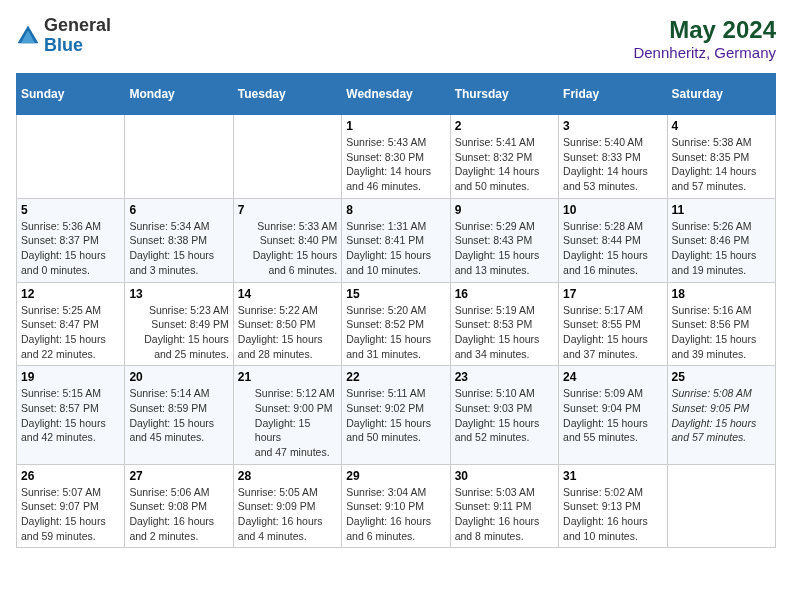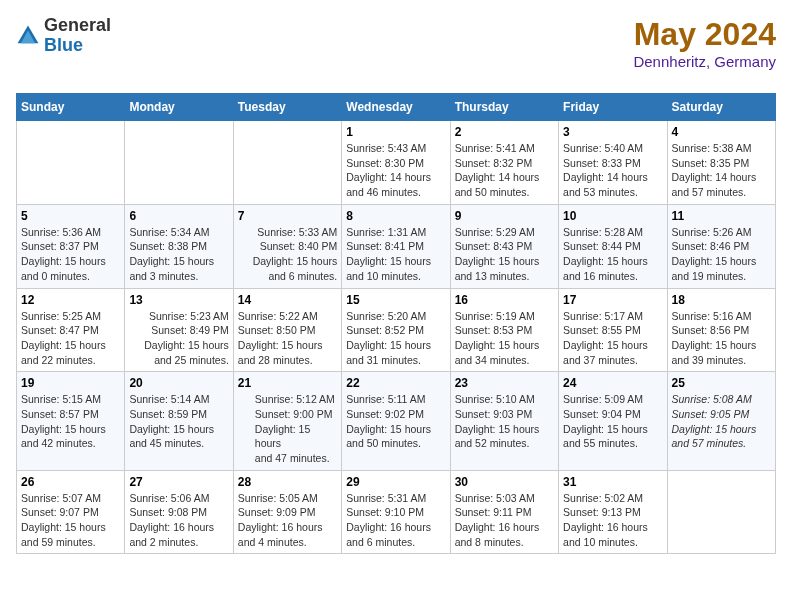--- a/index.html
+++ b/index.html
@@ -7,21 +7,21 @@
       font-family: Arial, sans-serif;
       background: #fff;
       width: 792px;
       min-height: 612px;
       padding: 16px;
     }
     .header {
       display: flex;
       justify-content: space-between;
       align-items: flex-start;
-      margin-bottom: 23px;
+      margin-bottom: 12px;
     }
     .logo {
       display: flex;
       align-items: center;
       gap: 4px;
     }
     .logo-text {
       font-size: 18px;
       font-weight: bold;
       line-height: 1.1;
@@ -29,37 +29,37 @@
     .logo-general { color: #333; }
     .logo-blue { color: #1a6faf; }
     .logo-icon {
       width: 24px;
       height: 24px;
     }
     .title-block {
       text-align: right;
     }
     .month-title {
-      font-size: 32px;
+      font-size: 24px;
       font-weight: bold;
-      color: #a16207;
+      color: #14532d;
     }
     .location {
       font-size: 15px;
       color: #4c1d95;
     }
     .calendar {
       width: 100%;
       border-collapse: collapse;
       font-size: 11px;
     }
     .calendar th {
       background: #2e75b6;
       color: #fff;
-      padding: 6px 4px;
+      padding: 13px 4px;
       text-align: left;
       font-size: 12px;
       border: 1px solid #2e75b6;
     }
     .calendar td {
       border: 1px solid #ccc;
       vertical-align: top;
       padding: 4px;
       width: calc(100% / 7);
       min-height: 80px;
@@ -319,21 +319,21 @@
         </td>
         <td>
           <span class="day-number">28</span>
           <div class="day-info" style="white-space: pre-line;">Sunrise: 5:05 AM
 Sunset: 9:09 PM
 Daylight: 16 hours
 and 4 minutes.</div>
         </td>
         <td>
           <span class="day-number">29</span>
-          <div class="day-info" style="white-space: pre-line;">Sunrise: 5:31 AM
+          <div class="day-info" style="white-space: pre-line;">Sunrise: 3:04 AM
 Sunset: 9:10 PM
 Daylight: 16 hours
 and 6 minutes.</div>
         </td>
         <td>
           <span class="day-number">30</span>
           <div class="day-info" style="white-space: pre-line;">Sunrise: 5:03 AM
 Sunset: 9:11 PM
 Daylight: 16 hours
 and 8 minutes.</div>

